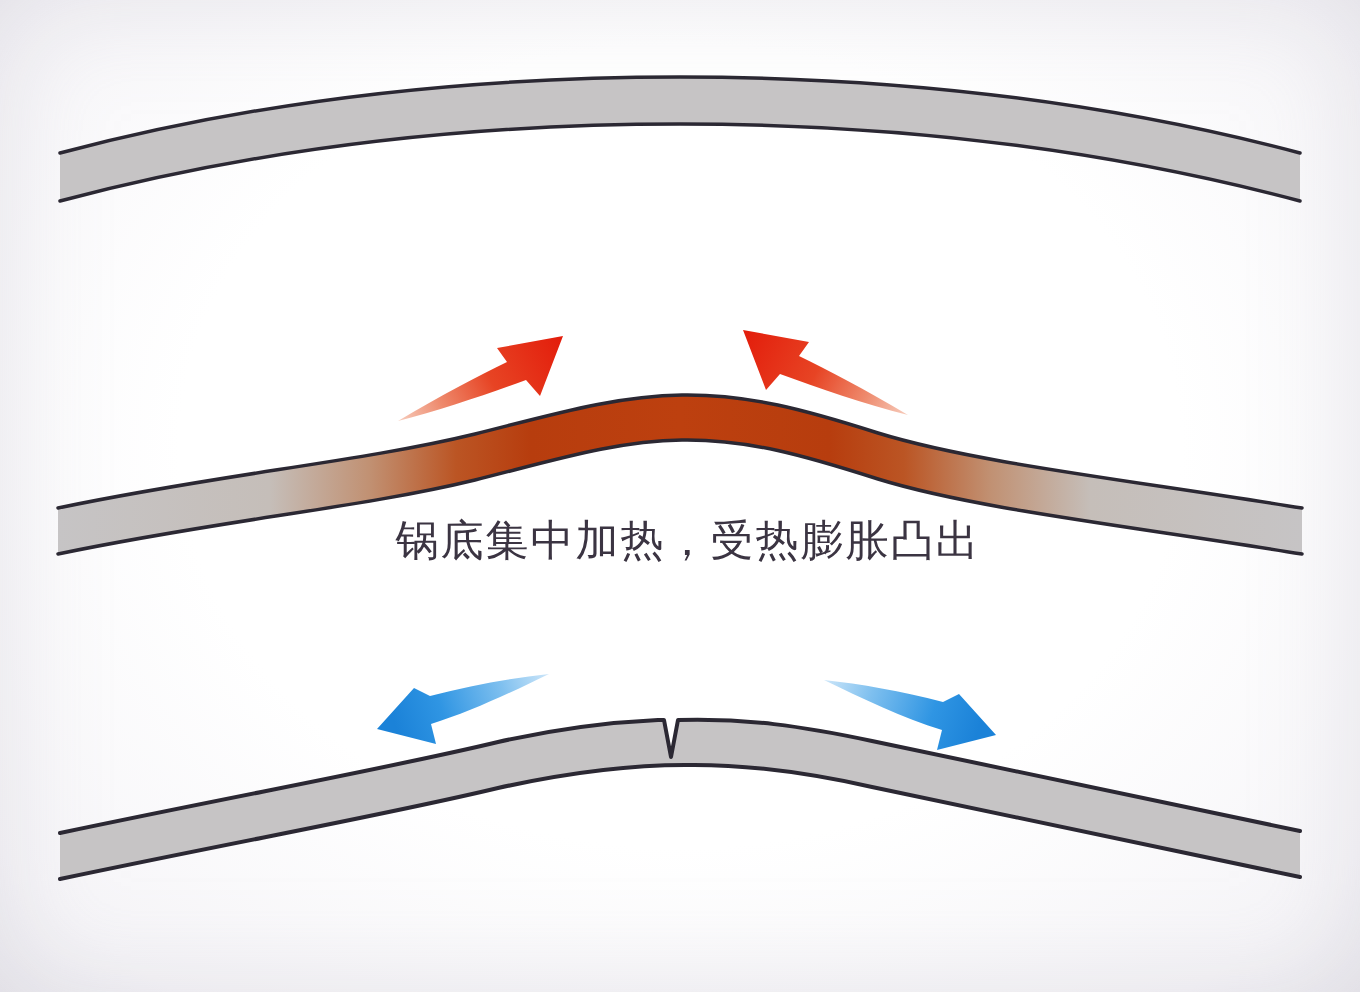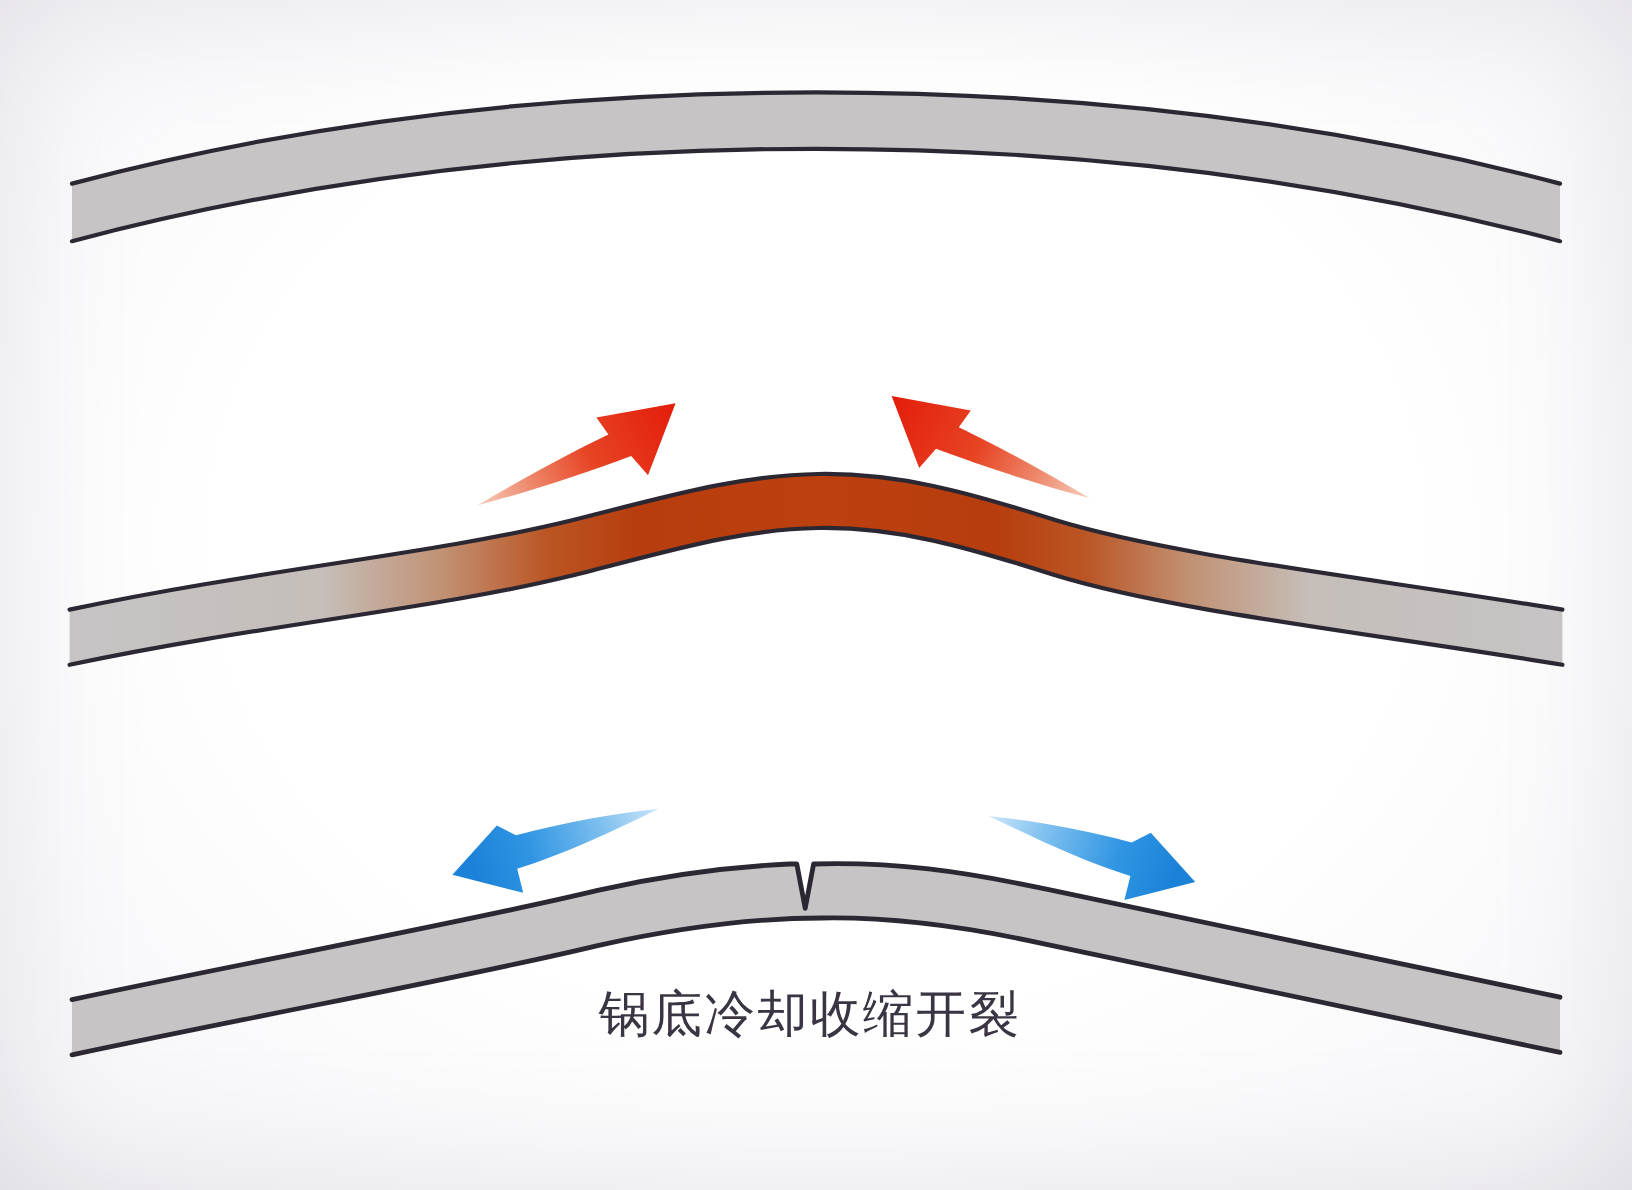--- a/index.html
+++ b/index.html
@@ -138,15 +138,15 @@
     <path transform="matrix(-1,0,0,1,1373,6)" d="M 549 674
              C 512 678, 472 685, 430 696
              L 414 688
              L 377 729
              L 436 744
              L 431 724
              C 470 712, 512 692, 549 674 Z" fill="url(#blueGrad)"></path>
   </svg>
 
 
+  <div class="label label-heated">锅底集中加热，受热膨胀凸出</div>
 
-  <div class="label label-cracked">锅底冷却收缩开裂</div>
 </div>
 
 </body></html>

